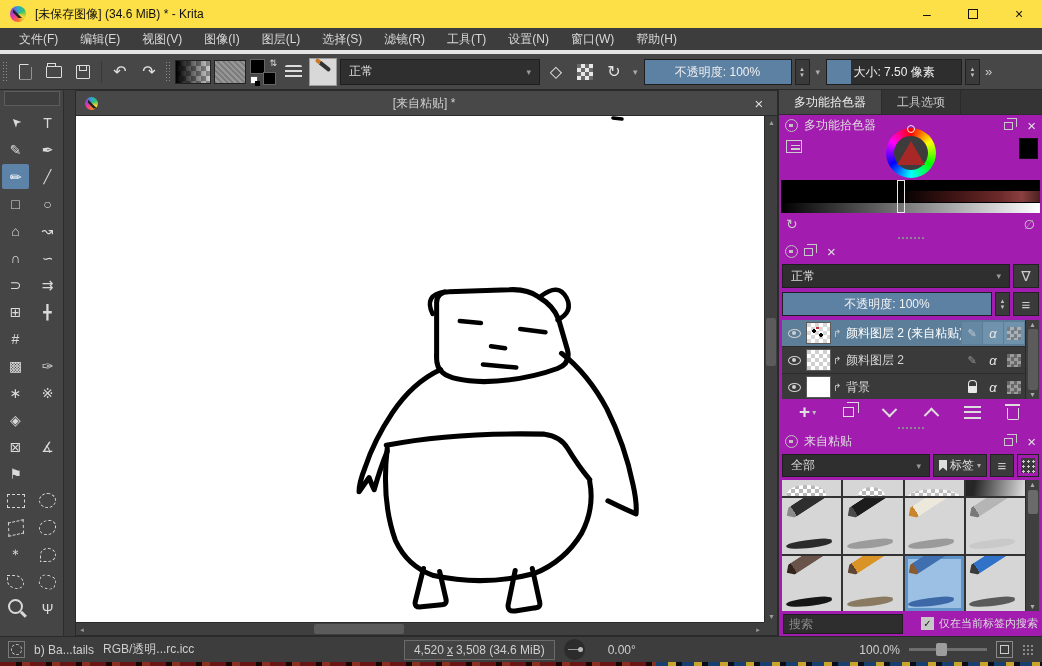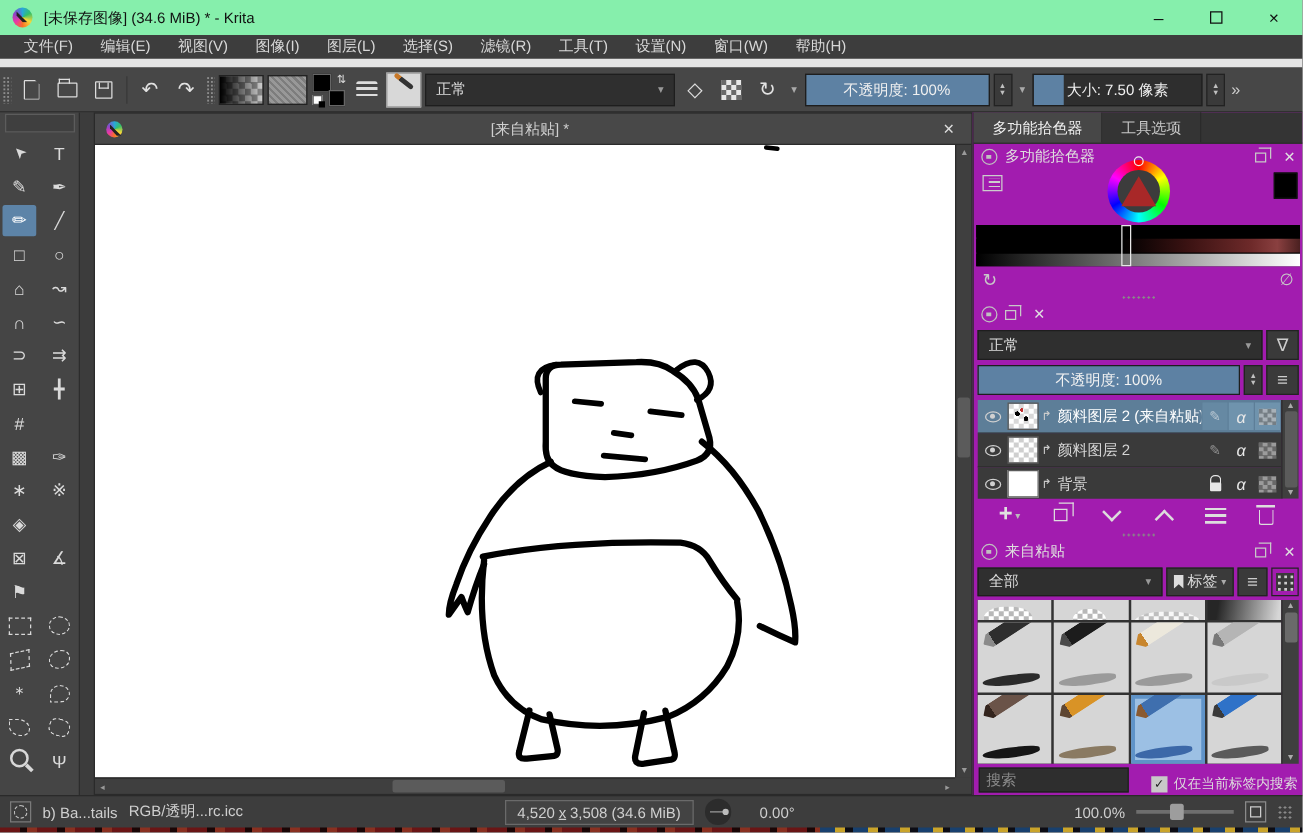--- a/index.html
+++ b/index.html
@@ -1,29 +1,29 @@
 <!DOCTYPE html>
 <html><head>
 <meta charset="utf-8">
 <style>
 *{box-sizing:border-box;margin:0;padding:0}
 body{width:1042px;height:666px;overflow:hidden;background:#3c3c3c;
  font-family:"Liberation Sans","DejaVu Sans",sans-serif;font-size:12px;color:#d6d6d6}
 
-.titlebar{height:28px;background:#86efac;color:#000;display:flex;align-items:center;padding-left:10px}
+.titlebar{height:28px;background:#fde047;color:#000;display:flex;align-items:center;padding-left:10px}
 .klogo{width:16px;height:16px;border-radius:50%;position:relative;flex:none;
  background:conic-gradient(#28a8d8,#34c06a,#f8d838,#f87028,#e838a8,#8848c8,#28a8d8)}
 .klogo::after{content:"";position:absolute;left:3px;top:3px;width:9px;height:9px;background:#222;
  clip-path:polygon(0 0,100% 100%,60% 100%,0 35%)}
 .title-text{margin-left:9px;font-size:12px;color:#111}
 .win-controls{margin-left:auto;display:flex;height:100%}
 .win-btn{width:46px;display:flex;align-items:center;justify-content:center;color:#111;font-size:14px}
 .max-ic{width:10px;height:10px;border:1px solid #111}
 
-.menubar{height:26px;background:#3d3d3d;border-bottom:7px solid #e5e5e5;display:flex;align-items:center;padding:0 8px}
+.menubar{height:26px;background:#3d3d3d;border-bottom:4px solid #e5e5e5;display:flex;align-items:center;padding:0 8px}
 .menu-item{padding:0 11px;color:#d8d8d8;line-height:25px}
 
 .toolbar{height:36px;background:#474747;border-bottom:1px solid #2a2a2a;display:flex;align-items:center;padding:0 2px;gap:3px}
 .grip{width:7px;height:22px;flex:none;background-image:radial-gradient(#8d8d8d 34%,transparent 36%);background-size:3px 3px}
 .tbtn{width:26px;height:26px;flex:none;display:flex;align-items:center;justify-content:center;color:#e2e2e2;font-size:16px}
 .ic-page{width:13px;height:16px;border:1.5px solid #ddd;border-radius:1px;clip-path:polygon(0 0,70% 0,100% 25%,100% 100%,0 100%)}
 .ic-folder{width:16px;height:12px;border:1.5px solid #ddd;border-radius:1px;position:relative}
 .ic-folder::before{content:"";position:absolute;top:-4px;left:0;width:7px;height:3px;border:1.5px solid #ddd;border-bottom:none}
 .ic-save{width:14px;height:14px;border:1.5px solid #ddd;border-radius:1px;position:relative}
 .ic-save::before{content:"";position:absolute;top:0;left:2px;width:6px;height:4px;border:1.5px solid #ddd;border-top:none}
@@ -175,21 +175,21 @@
  border-radius:50% 40% 50% 60%;transform:rotate(-7deg)}
 .bcell.sel{background:#9cc0e4;outline:3px solid #5f93c8;outline-offset:-3px}
 .er1::after,.er2::after,.er3::after{content:"";position:absolute;left:8%;right:25%;top:30%;height:120%;border-radius:50%;
  background:repeating-conic-gradient(#fff 0 25%,#b8b8b8 0 50%) 0 0/8px 8px}
 .er2::after{left:25%;right:30%;top:45%}
 .er3::after{left:5%;right:5%;top:55%;opacity:.8}
 .er4{background:linear-gradient(100deg,#262626 15%,#8a8a8a 60%,#d6d6d6 95%)}
 .bscroll{width:14px;background:#3f3f3f;border-left:1px solid #2a2a2a;display:flex;flex-direction:column;align-items:center;color:#aaa;flex:none;padding:1px 0}
 .bsthumb{width:10px;height:24px;background:#6a6a6a;border-radius:2px;margin:2px 0}
 .bspacer{flex:1}
-.search-row{height:25px;display:flex;align-items:flex-end;gap:5px;padding:2px 4px;flex:none}
+.search-row{height:25px;display:flex;align-items:center;gap:5px;padding:2px 4px;flex:none}
 .search-input{width:120px;height:20px;background:#2e2e2e;border:1px solid #1e1e1e;color:#aaa;padding:0 5px;font-size:12px;font-family:inherit}
 .search-input::placeholder{color:#8a8a8a}
 .chk{width:13px;height:13px;background:#c8c8c8;display:flex;align-items:center;justify-content:center;color:#222;font-size:10px;flex:none;margin-left:auto}
 .chk-label{font-size:11px;color:#dcdcdc;white-space:nowrap}
 
 .statusbar{height:26px;background:#3d3d3d;border-top:1px solid #2a2a2a;display:flex;align-items:center;padding:0 8px;gap:9px;color:#cfcfcf}
 .selmode-ic{width:17px;height:17px;border:1px solid #7a7a7a;display:flex;align-items:center;justify-content:center;flex:none}
 .selmode-ic::before{content:"";width:9px;height:9px;border:1.2px dashed #bbb;border-radius:50%}
 .sspacer{flex:1}
 .size-box{border:1px solid #6a6a6a;background:#434343;padding:2px 9px;white-space:nowrap}

